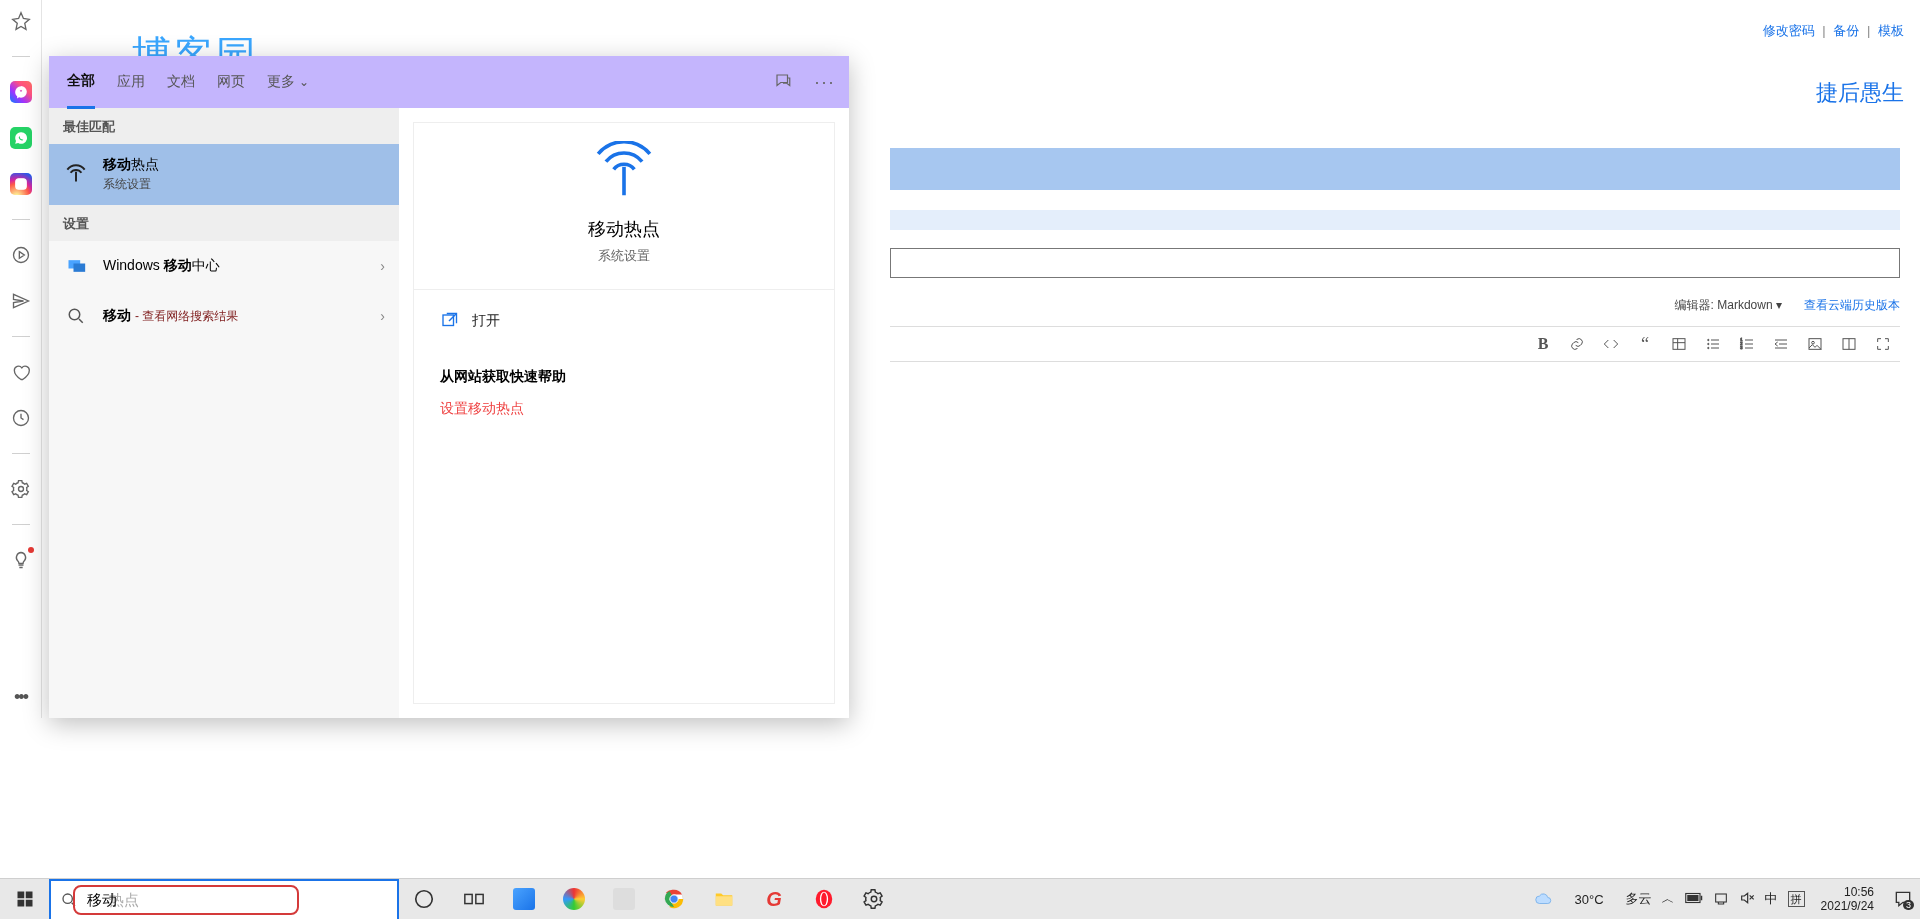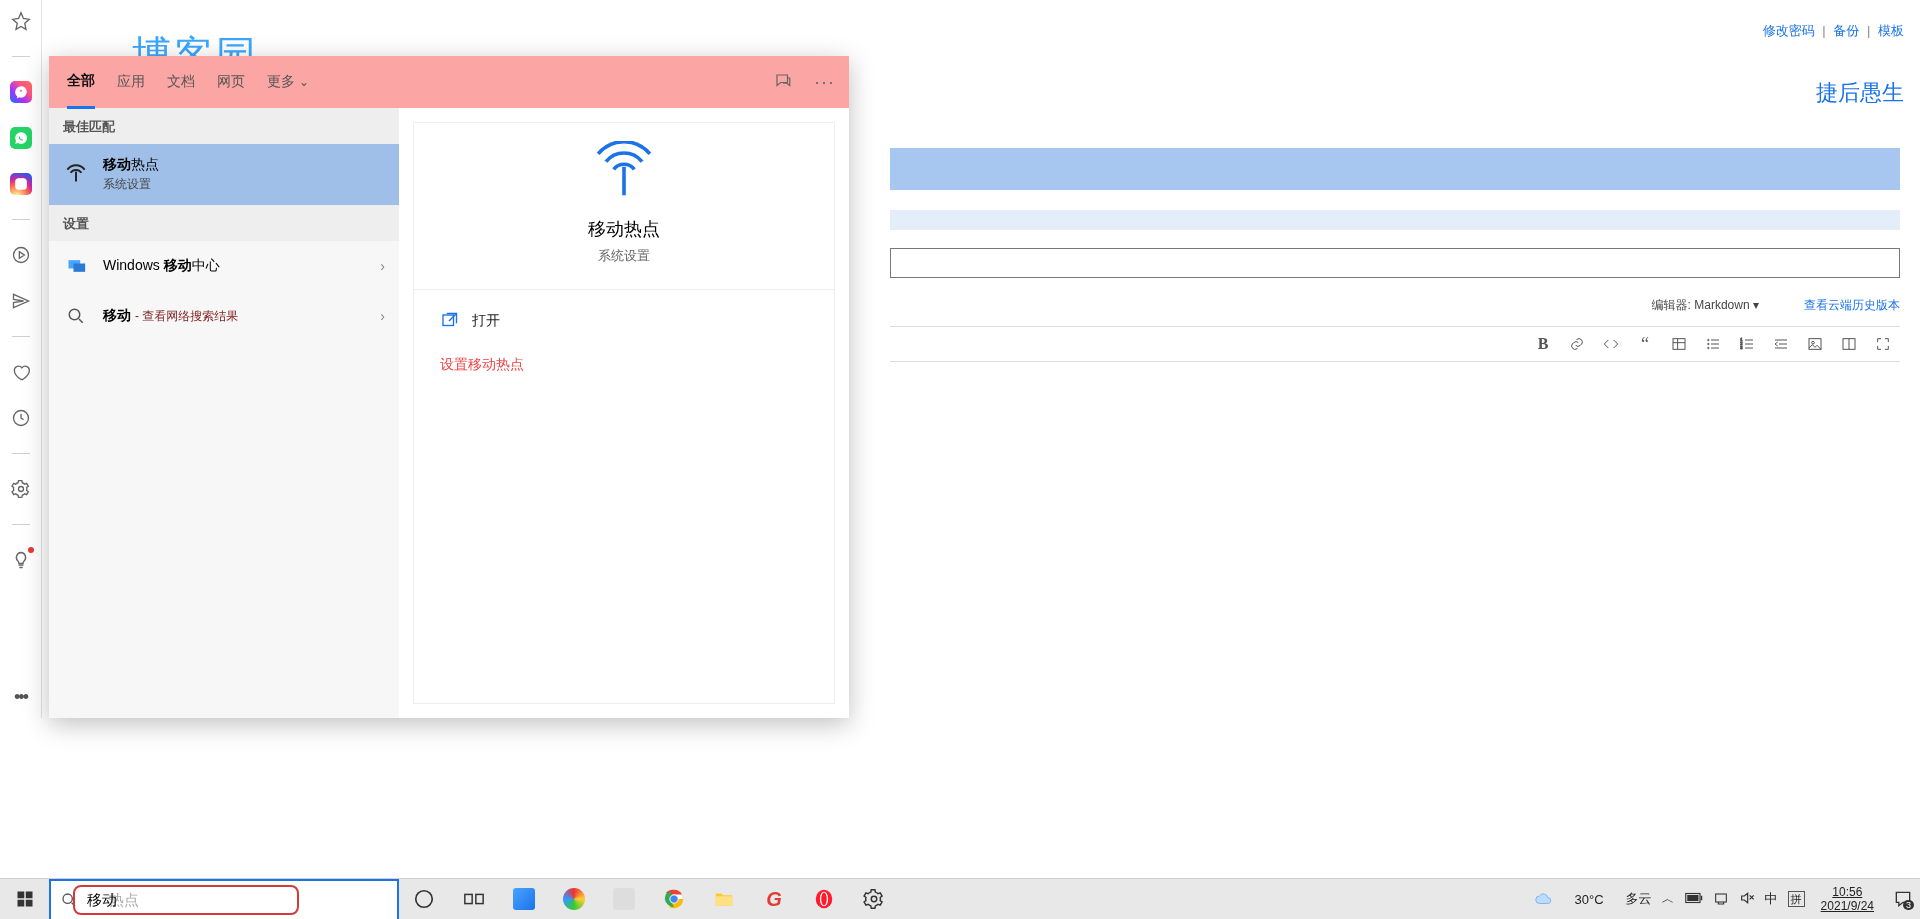--- a/index.html
+++ b/index.html
@@ -22,28 +22,28 @@
 
 .bg-page { position: absolute; left: 42px; top: 0; right: 0; height: 718px; background: #fff; }
 .bg-top-links { position: absolute; right: 16px; top: 22px; font-size: 13px; color: #1a73e8; }
 .bg-top-links span.sep { color: #888; padding: 0 4px; }
 .bg-brand { position: absolute; right: 16px; top: 78px; font-size: 22px; font-weight: 400; color: #1a73e8; }
 .bg-logo { position: absolute; left: 90px; top: 28px; font-size: 40px; color: #3aa7ff; font-weight: 300; letter-spacing: 2px; }
 .bg-blue-band { position: absolute; left: 848px; right: 20px; top: 148px; height: 42px; background: #a7c7f0; }
 .bg-light-band { position: absolute; left: 848px; right: 20px; top: 210px; height: 20px; background: #e4eefb; }
 .bg-input { position: absolute; left: 848px; right: 20px; top: 248px; height: 30px; border: 1px solid #777; background: #fff; }
 .bg-editor-row { position: absolute; left: 848px; right: 20px; top: 294px; height: 22px; font-size: 12px; display: flex; justify-content: flex-end; align-items: center; gap: 22px; color: #444; }
-.bg-editor-row a { color: #1a73e8; margin-left: 23px; }
+.bg-editor-row a { color: #1a73e8; }
 .bg-toolbar { position: absolute; left: 848px; right: 20px; top: 326px; height: 36px; border-top: 1px solid #ddd; border-bottom: 1px solid #ddd; display: flex; justify-content: flex-end; align-items: center; gap: 16px; padding: 0 8px; color: #555; }
 .bg-toolbar .tb { width: 18px; height: 18px; display:flex; align-items:center; justify-content:center; }
 .bg-toolbar .tb svg { width:16px; height:16px; stroke:#555; fill:none; stroke-width:1.5; }
 
 
 .search-panel { position: absolute; left: 49px; top: 56px; width: 800px; height: 662px; background: #f0f0f0; box-shadow: 0 6px 24px rgba(0,0,0,.25); display: flex; flex-direction: column; }
-.search-tabs { height: 52px; background: #fca5a5; display: flex; align-items: center; padding: 0 18px; gap: 22px; font-size: 14px; color: #555; position: relative; }
+.search-tabs { height: 52px; background: #c4b5fd; display: flex; align-items: center; padding: 0 18px; gap: 22px; font-size: 14px; color: #555; position: relative; }
 .search-tabs .tab { height: 100%; display: flex; align-items: center; cursor: pointer; }
 .search-tabs .tab.active { color: #111; font-weight: 600; border-bottom: 3px solid #1a73e8; margin-bottom: -1px; }
 .search-tabs .more::after { content: "⌄"; margin-left: 4px; font-size: 12px; }
 .search-tabs .right-icons { position: absolute; right: 14px; display: flex; gap: 22px; color: #666; }
 .search-tabs .right-icons svg { width: 18px; height: 18px; }
 
 .search-body { flex: 1; display: flex; background: #fff; }
 .search-left { width: 350px; background: #f7f7f7; display: flex; flex-direction: column; font-size: 14px; }
 .sl-section-title { padding: 10px 14px 8px; color: #555; font-size: 13px; font-weight: 600; background:#eee; }
 .sl-item { display: flex; align-items: center; padding: 12px 14px; gap: 14px; position: relative; }
@@ -75,21 +75,21 @@
 .tb-searchbox .red-box { position: absolute; left: 22px; top: 4px; bottom: 4px; width: 226px; border: 2px solid #d43a3a; border-radius: 8px; pointer-events: none; }
 .tb-searchbox svg { width: 16px; height: 16px; color:#555; }
 .tb-searchbox input { border: none; outline: none; font-size: 15px; flex: 1; background: transparent; z-index:1; font-family:inherit; }
 .tb-apps { display: flex; align-items: center; height: 100%; gap: 0; }
 .tb-apps .app { width: 50px; height: 100%; display: flex; align-items: center; justify-content: center; }
 .tb-apps .app svg, .tb-apps .app span.ico { width: 22px; height: 22px; }
 .tb-tray { margin-left: auto; display: flex; align-items: center; height: 100%; padding-right: 4px; gap: 10px; color:#222; }
 .tb-tray .weather { display:flex; align-items:center; gap:22px; }
 .tb-tray .tray-icons { display:flex; align-items:center; gap:10px; font-size:13px;}
 .tb-tray .ime { border:1px solid #555; padding:0 2px; font-size:11px; line-height:14px;}
-.tb-tray .clock { text-align:center; font-size:12px; line-height:14px; padding:0 6px;text-decoration:underline;}
+.tb-tray .clock { text-align:right; font-size:12px; line-height:14px; padding:0 6px;}
 .tb-tray .notif { width:26px; height:26px; display:flex; align-items:center; justify-content:center; position:relative;}
 .tb-tray .notif .badge { position:absolute; right:2px; bottom:2px; background:#333; color:#fff; font-size:9px; border-radius:6px; padding:0 3px;}
 
 
 .blue-strip { position:absolute; left:42px; top:0; width:3px; height:718px; background:#cfe3ff; }
 
 .cloud { width:18px; height:18px; }
 </style>
 </head>
 <body>
@@ -313,20 +313,21 @@
           <div class="h2">系统设置</div>
         </div>
         <div class="sr-action">
           <svg viewBox="0 0 24 24" fill="none" stroke-width="1.8">
               <rect x="4" y="4" width="14" height="14"></rect>
               <path d="M9 2h13v13" stroke="#1a73e8"></path>
               <path d="M12 12L22 2"></path>
             </svg>
           <span>打开</span>
         </div>
+        <div class="sr-help-title">从网站获取快速帮助</div>
         <div class="sr-help-link">设置移动热点</div>
       </div>
     </div>
   </div>
 </div>
 
 <div class="taskbar">
   <div class="tb-start">
     <svg viewBox="0 0 24 24">
         <rect x="2" y="2" width="9" height="9" fill="#333"></rect>

